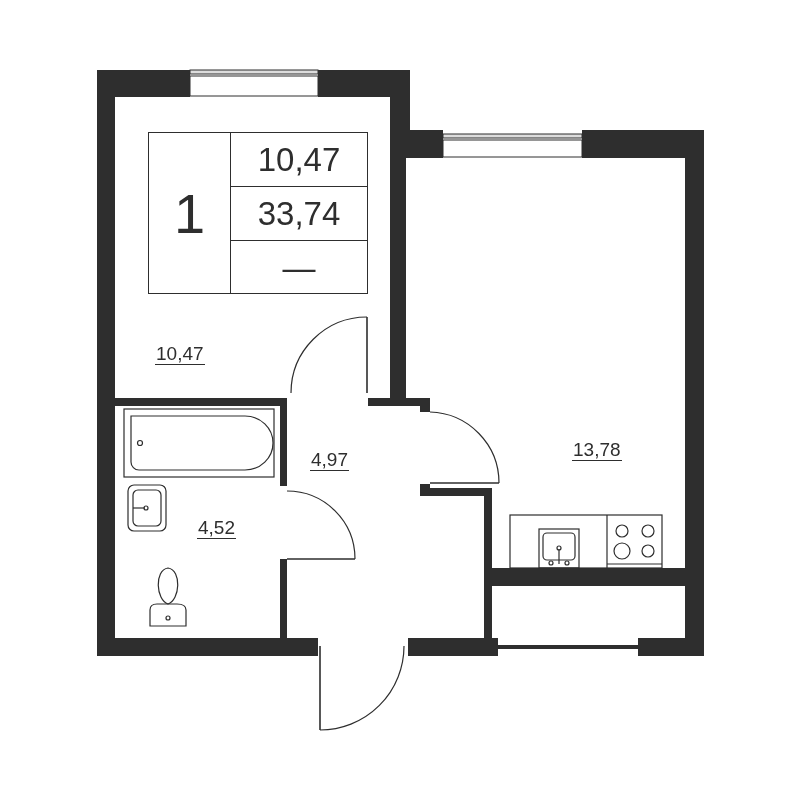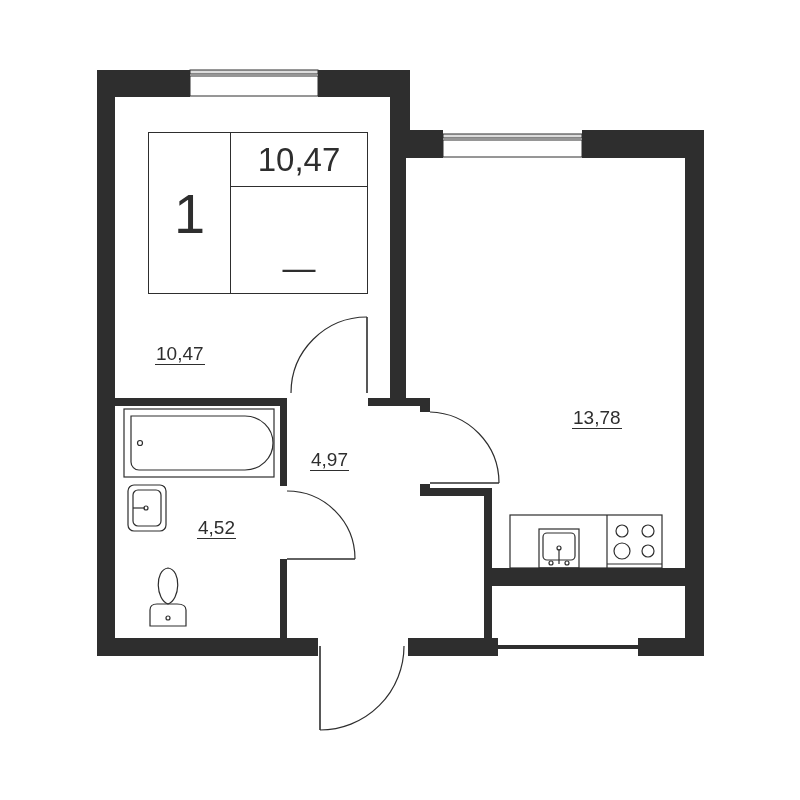--- a/index.html
+++ b/index.html
@@ -118,19 +118,20 @@
     <circle class="thin" cx="622" cy="531" r="6"></circle>
     <circle class="thin" cx="648" cy="531" r="6"></circle>
     <circle class="thin" cx="622" cy="551" r="8"></circle>
     <circle class="thin" cx="648" cy="551" r="6"></circle>
   </g>
 </svg>
 
 <div class="info-box">
   <div class="info-rooms">1</div>
   <div class="info-cell c1">10,47</div>
+  <div class="info-cell c2">33,74</div>
   <div class="info-cell c3">—</div>
 </div>
 
 <div class="area-label" style="left:155px; top:344px;">10,47</div>
 <div class="area-label" style="left:310px; top:450px;">4,97</div>
 <div class="area-label" style="left:197px; top:518px;">4,52</div>
-<div class="area-label" style="left:572px; top:408px;">13,78</div>
+<div class="area-label" style="left:572px; top:440px;">13,78</div>
 
 </body></html>

